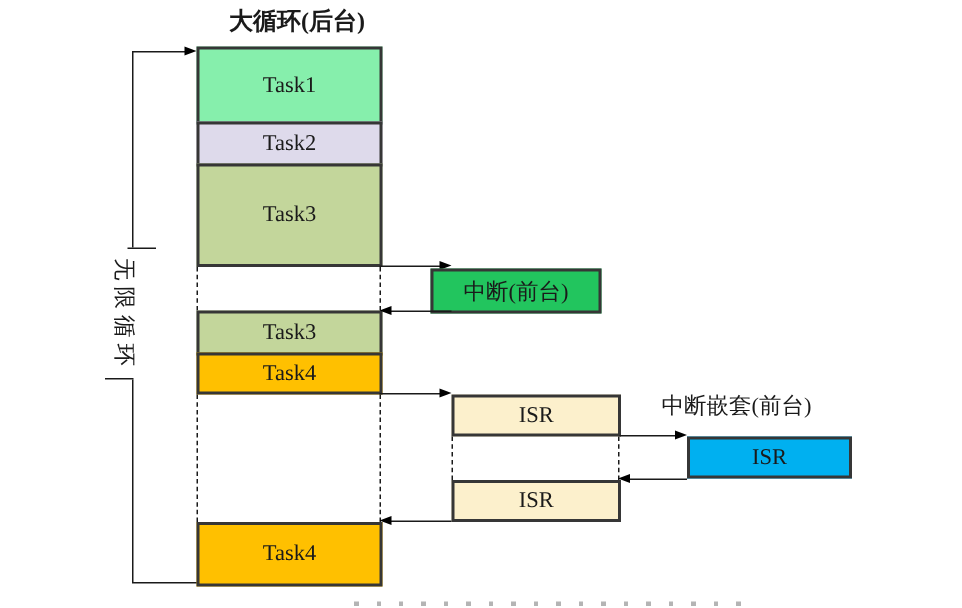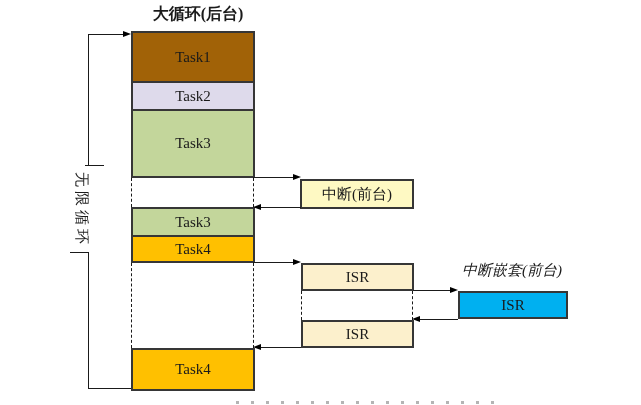--- a/index.html
+++ b/index.html
@@ -12,41 +12,41 @@
         display:flex;align-items:center;justify-content:center;font-size:15px;}
   .hl{position:absolute;height:1px;background:#1a1a1a;}
   .vl{position:absolute;width:1px;background:#1a1a1a;}
   .dash{position:absolute;width:0;border-left:1px dashed #1a1a1a;}
   .ahr{position:absolute;width:0;height:0;border-top:3.5px solid transparent;
        border-bottom:3.5px solid transparent;border-left:8px solid #000;}
   .ahl{position:absolute;width:0;height:0;border-top:3.5px solid transparent;
        border-bottom:3.5px solid transparent;border-right:8px solid #000;}
   .rot{position:absolute;left:37px;top:202px;width:90px;height:16px;line-height:16px;
        transform:rotate(90deg);font-size:15px;letter-spacing:4px;text-align:center;white-space:nowrap;}
-  .nested-label{position:absolute;left:441px;top:261px;width:142px;text-align:center;font-size:15px;font-style:italic;}
+  .nested-label{position:absolute;left:441px;top:261px;width:142px;font-size:15px;}
   .cap{position:absolute;left:236px;top:401px;width:268px;height:3px;opacity:.55;
        background:repeating-linear-gradient(90deg,#777 0 3px,transparent 3px 15px);}
 </style>
 </head>
 <body>
 
 <div class="canvas">
 
   <div class="title">大循环(后台)</div>
 
   <div class="hl" style="left:88px;top:34px;width:36px"></div>
   <div class="ahr" style="left:123px;top:31px"></div>
   <div class="vl" style="left:88px;top:34px;height:131px"></div>
   <div class="hl" style="left:85px;top:165px;width:19px"></div>
   <div class="rot">无限循环</div>
   <div class="hl" style="left:70px;top:252px;width:19px"></div>
   <div class="vl" style="left:88px;top:253px;height:135px"></div>
   <div class="hl" style="left:88px;top:388px;width:44px"></div>
 
-  <div class="block" style="top: 31px; height: 52px; background: #a16207;">
+  <div class="block" style="top: 31px; height: 52px; background: #86efac;">
     <span>Task1</span>
   </div>
   <div class="block" style="top: 81px; height: 30px; background: rgb(222, 218, 235);">
     <span>Task2</span>
   </div>
   <div class="block" style="top: 109px; height: 69px; background: rgb(195, 214, 155);">
     <span>Task3</span>
   </div>
 
   <div class="dash" style="left:131px;top:178px;height:29px"></div>
@@ -62,21 +62,21 @@
   <div class="dash" style="left:131px;top:263px;height:85px"></div>
   <div class="dash" style="left:253px;top:263px;height:85px"></div>
 
   <div class="block" style="top: 348px; height: 43px; background: rgb(255, 192, 0);">
     <span>Task4</span>
   </div>
 
   <div class="hl" style="left:253px;top:177px;width:41px"></div>
   <div class="ahr" style="left:293px;top:174px"></div>
 
-  <div class="rbox" style="left: 300px; top: 179px; width: 114px; height: 30px; background: #fef9c3;">
+  <div class="rbox" style="left: 287px; top: 179px; width: 114px; height: 30px; background: #22c55e;">
     <span>中断(前台)</span>
   </div>
 
   <div class="hl" style="left:260px;top:207px;width:41px"></div>
   <div class="ahl" style="left:253px;top:204px"></div>
 
   <div class="hl" style="left:253px;top:262px;width:41px"></div>
   <div class="ahr" style="left:293px;top:259px"></div>
 
   <div class="rbox" style="left: 301px; top: 263px; width: 113px; height: 28px; background: rgb(252, 240, 204);">

